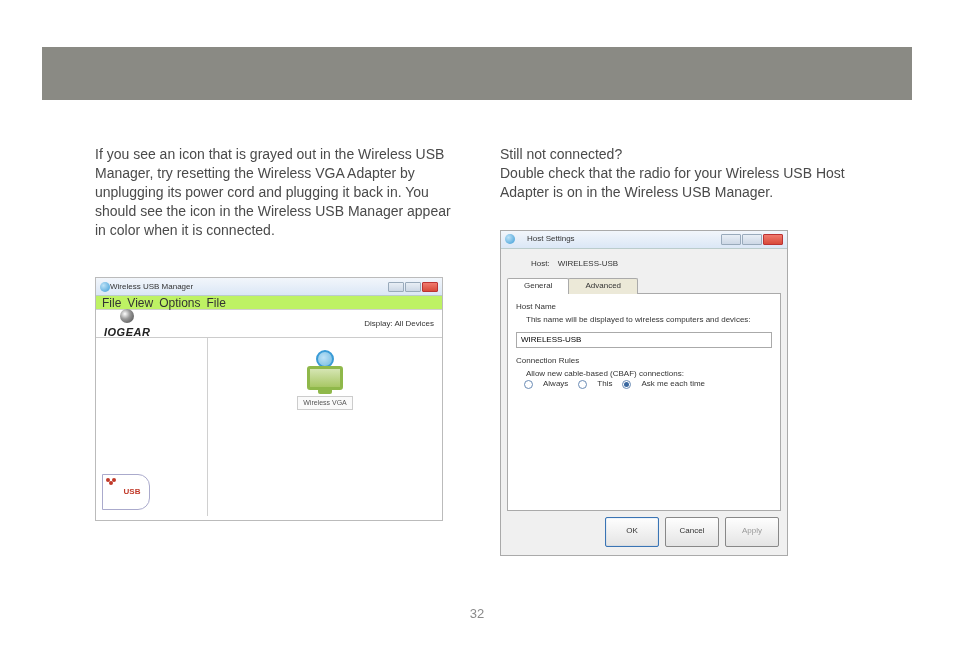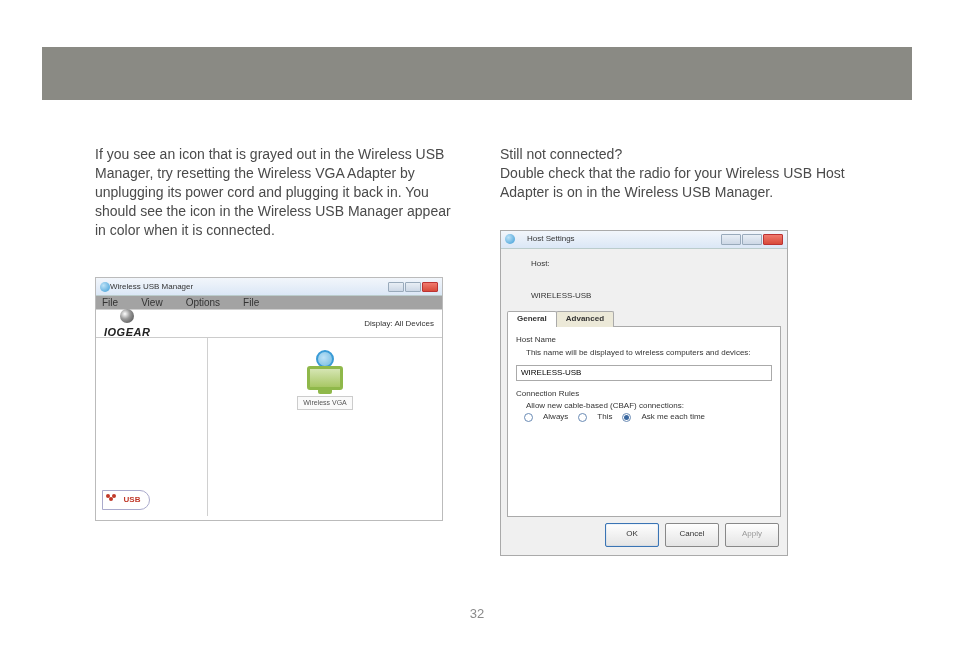--- a/index.html
+++ b/index.html
@@ -65,27 +65,27 @@
   .shot1 .winbtns { display: flex; gap: 1px; }
   .shot1 .winbtn {
     width: 16px; height: 10px;
     background: linear-gradient(#e8eef5,#cdd8e6);
     border: 1px solid #9ab;
     border-radius: 1px;
   }
   .shot1 .winbtn.close { background: linear-gradient(#f07a6e,#d84a3a); border-color:#b33; }
   .shot1 .menubar {
     height: 14px;
-    background: #a3a3a3;
+    background: #bef264;
     border-bottom: 1px solid #d0d0d0;
     display: flex;
-    gap: 23px;
+    gap: 6px;
     padding: 0 6px;
     align-items: center;
-    font-size: 10px;
+    font-size: 12px;
     color: #333;
   }
   .shot1 .brandrow {
     height: 28px;
     background: #fff;
     border-bottom: 1px solid #ccc;
     display: flex;
     align-items: center;
     justify-content: space-between;
     padding: 0 8px;
@@ -107,21 +107,21 @@
   }
   .shot1 .sidebar {
     width: 112px;
     border-right: 1px solid #d0d0d0;
     display: flex;
     flex-direction: column;
     justify-content: flex-end;
     padding: 6px;
   }
   .usb-logo {
-    width: 48px; height: 20px;
+    width: 48px; height: 36px;
     border: 1px solid #aac;
     border-radius: 0 12px 12px 0;
     display: flex; align-items: center; justify-content: center;
     font-size: 8px; font-weight: bold; color: #c13a2a;
     position: relative;
   }
   .usb-logo::before {
     content: ""; position: absolute; left:3px; top:3px; width:4px; height:4px; border-radius:50%; background:#c13a2a;
     box-shadow: 3px 3px 0 #c13a2a, 6px 0 0 #c13a2a;
   }
@@ -177,36 +177,35 @@
     align-items: center;
     padding: 0 4px;
     justify-content: space-between;
   }
   .shot2 .titlebar .title-left { display:flex; align-items:center; gap:12px; }
   .shot2 .winbtns { display: flex; gap: 1px; }
   .shot2 .winbtn { width: 20px; height: 11px; background: linear-gradient(#e8eef5,#cdd8e6); border: 1px solid #9ab; border-radius:1px;}
   .shot2 .winbtn.close { background: linear-gradient(#f07a6e,#d84a3a); border-color:#b33; }
   .shot2 .hostrow {
     padding: 10px 30px 8px;
-    display:flex; gap:22px;flex-direction:column;
+    display:flex; gap:8px;
   }
   .shot2 .tabs {
     display:flex;
     padding: 0 6px;
     position:relative;
     top:1px;
   }
   .shot2 .tab {
-    padding: 2px 9px;
+    padding: 2px 16px;
     border: 1px solid #aaa;
     border-bottom: none;
     background: #ece9d8;
     border-radius: 2px 2px 0 0;
     margin-right:-1px;
-    font-weight:bold;
   }
   .shot2 .tab.active { background:#fff; z-index:2; position:relative;}
   .shot2 .tabbody {
     flex:1;
     margin: 0 6px;
     border: 1px solid #aaa;
     background: #fff;
     padding: 8px;
     display:flex; flex-direction:column; gap:8px;
   }
@@ -232,21 +231,21 @@
     width:9px; height:9px; border:1px solid #6a8bb5; border-radius:50%; background:#fff;
     display:inline-flex; align-items:center; justify-content:center;
   }
   .rdo.sel::after { content:""; width:5px; height:5px; border-radius:50%; background:#3a68a0;}
   .shot2 .btnrow {
     padding: 6px 8px 8px;
     display:flex; justify-content:flex-end; gap:6px;
     border-top: none;
   }
   .winbutton {
-    min-width:54px; height:24px;
+    min-width:54px; height:30px;
     border:1px solid #888; border-radius:2px;
     background: linear-gradient(#fefefe,#e4e4e4);
     font-size:8px; display:flex; align-items:center; justify-content:center;
   }
   .winbutton.default { border:1px solid #3a74b4; box-shadow: inset 0 0 1px #5a94d4;}
   .winbutton.disabled { color:#999; }
   .small-icon {
     width:10px; height:10px; border-radius:50%;
     background: radial-gradient(circle at 35% 35%, #bde2f7, #3a9bd6);
     display:inline-block;

